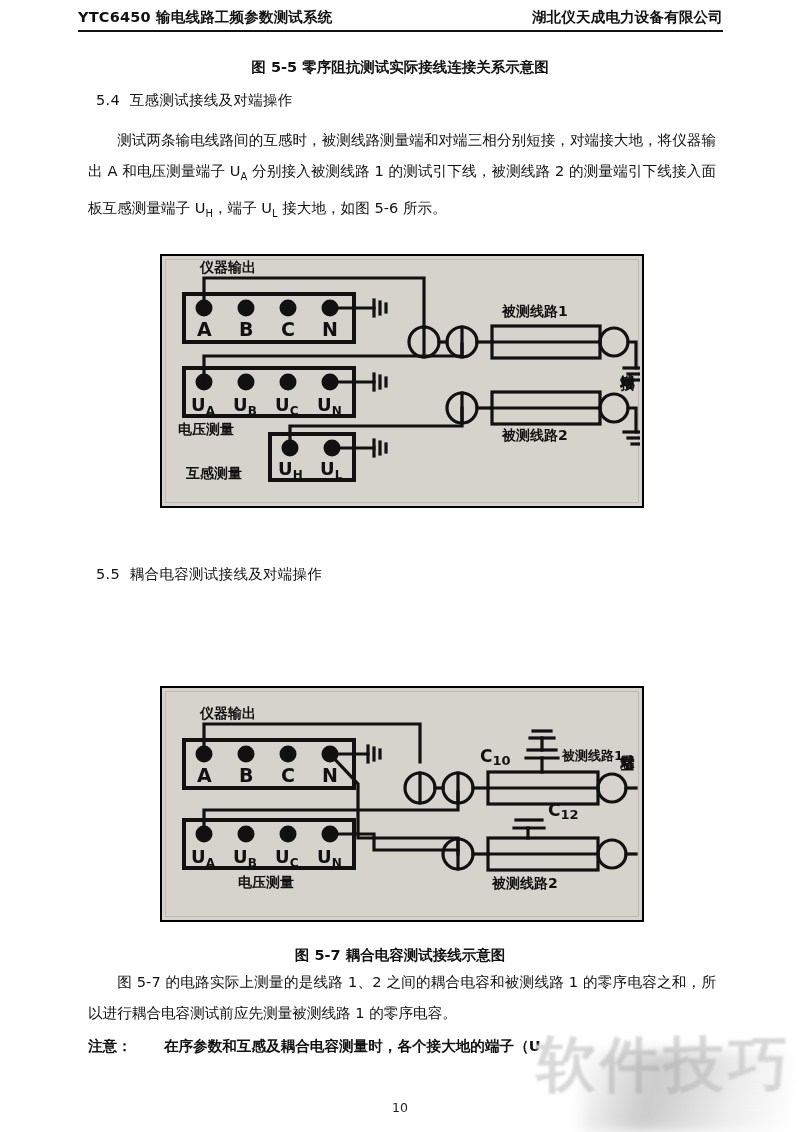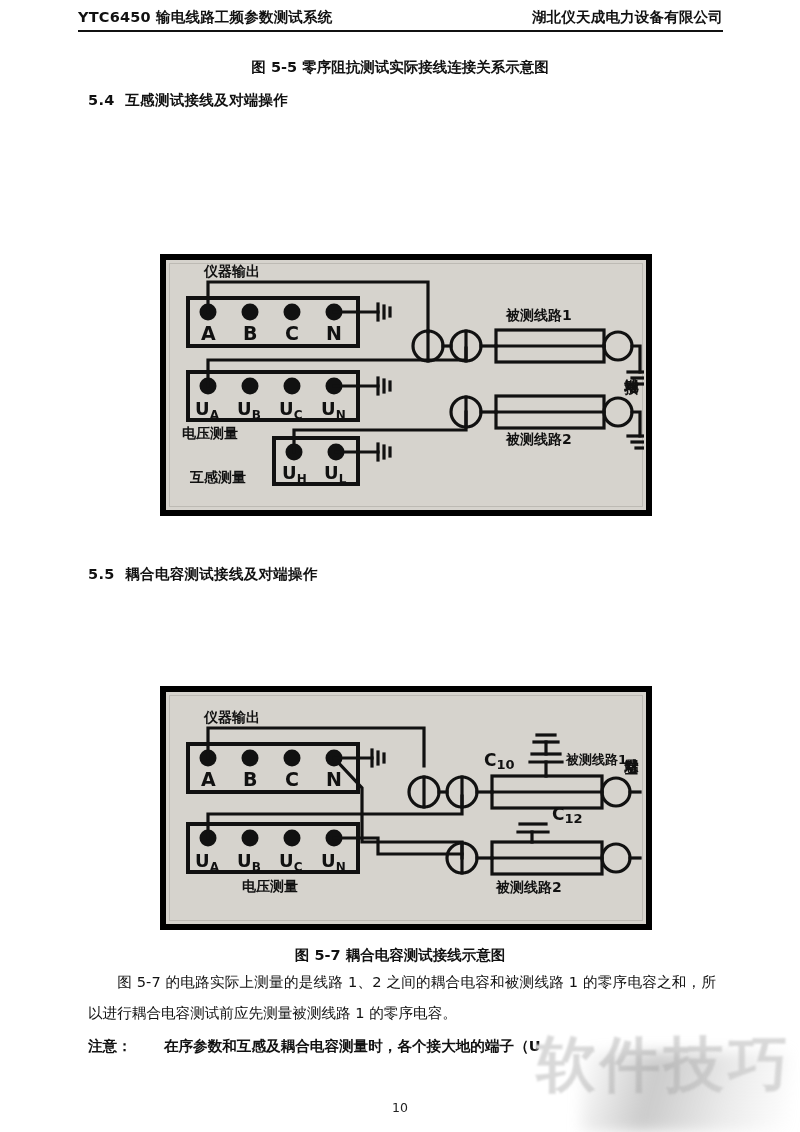--- a/index.html
+++ b/index.html
@@ -23,22 +23,22 @@
     position:absolute;left:78px;top:30px;width:645px;height:0;
     border-top:2.2px solid #111;
   }
 
   
   .fig-caption{
     position:absolute;width:100%;text-align:center;
     font-size:14.5px;font-weight:bold;margin-top:8px;
   }
   .section-head{
-    position:absolute;left:88px;
-    font-size:14.5px;font-weight:bold;letter-spacing:.3px;
+    position:absolute;left:96px;
+    font-size:14.5px;font-weight:normal;letter-spacing:.3px;
   }
   .para{
     position:absolute;left:88px;width:628px;
     font-size:14.6px;line-height:31px;text-align:justify;
     text-justify:inter-ideograph;
   }
   .para.indent{text-indent:2em;}
   .note{
     position:absolute;left:88px;width:628px;
     font-size:14.6px;line-height:31px;font-weight:bold;
@@ -63,21 +63,21 @@
     position:absolute;right:10px;bottom:0px;
     width:210px;height:80px;
     background:linear-gradient(105deg,rgba(235,235,235,.0) 0%,rgba(160,160,160,.55) 35%,rgba(200,200,200,.35) 70%,rgba(255,255,255,0) 100%);
     filter:blur(7px);pointer-events:none;
   }
 
   
   .figbox{
     position:absolute;
     background:#d6d3cd;
-    border:6px solid #000000;
+    border:2px solid #000000;
     box-shadow:inset 0 0 0 3px #d6d3cd, inset 0 0 0 4px #bdbab4;
   }
   .figbox svg{display:block;}
 </style>
 </head>
 <body>
 
 <div class="page">
 
   <div class="header">
@@ -85,20 +85,23 @@
     <span>湖北仪天成电力设备有限公司</span>
   </div>
   <div class="header-rule"></div>
 
   <div class="fig-caption" style="top:50px;">图 5-5  零序阻抗测试实际接线连接关系示意图</div>
 
   <div class="section-head" style="top:91px;">
     <span>5.4</span>&nbsp;&nbsp;<span>互感测试接线及对端操作</span>
   </div>
 
+  <div class="para indent" style="top:124px;">
+    测试两条输电线路间的互感时，被测线路测量端和对端三相分别短接，对端接大地，将仪器输出 A 和电压测量端子 U<sub>A</sub> 分别接入被测线路 1 的测试引下线，被测线路 2 的测量端引下线接入面板互感测量端子 U<sub>H</sub>，端子 U<sub>L</sub> 接大地，如图 5-6 所示。
+  </div>
 
   <div class="figbox" style="left:160px;top:254px;width:480px;height:250px;">
     <svg width="478" height="248" viewBox="0 0 478 248" xmlns="http://www.w3.org/2000/svg">
       <g stroke="#111" fill="none" stroke-width="3.2" stroke-linecap="square">
 
         <rect x="22" y="38" width="170" height="48" stroke-width="4"></rect>
 
         <rect x="22" y="112" width="170" height="48" stroke-width="4"></rect>
 
         <rect x="108" y="178" width="84" height="46" stroke-width="4"></rect>

